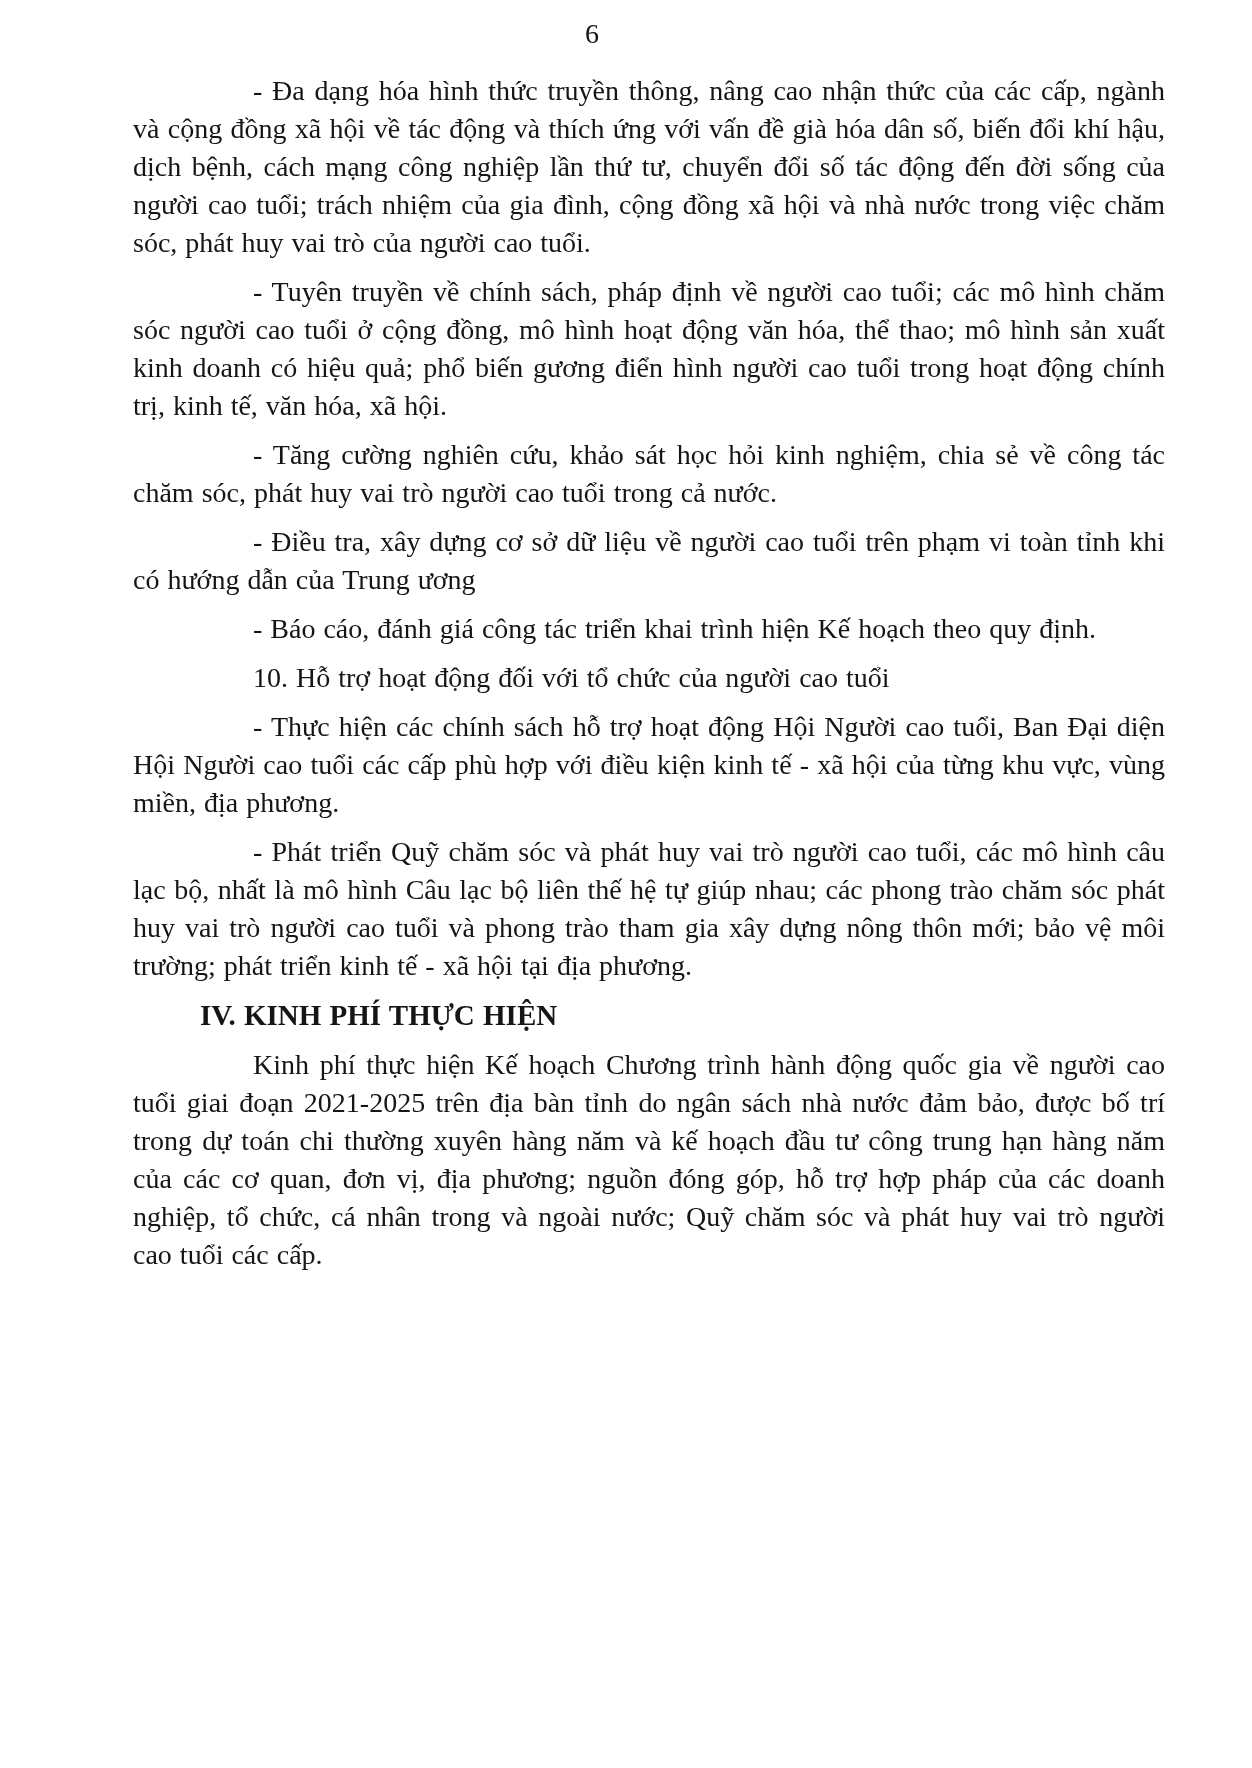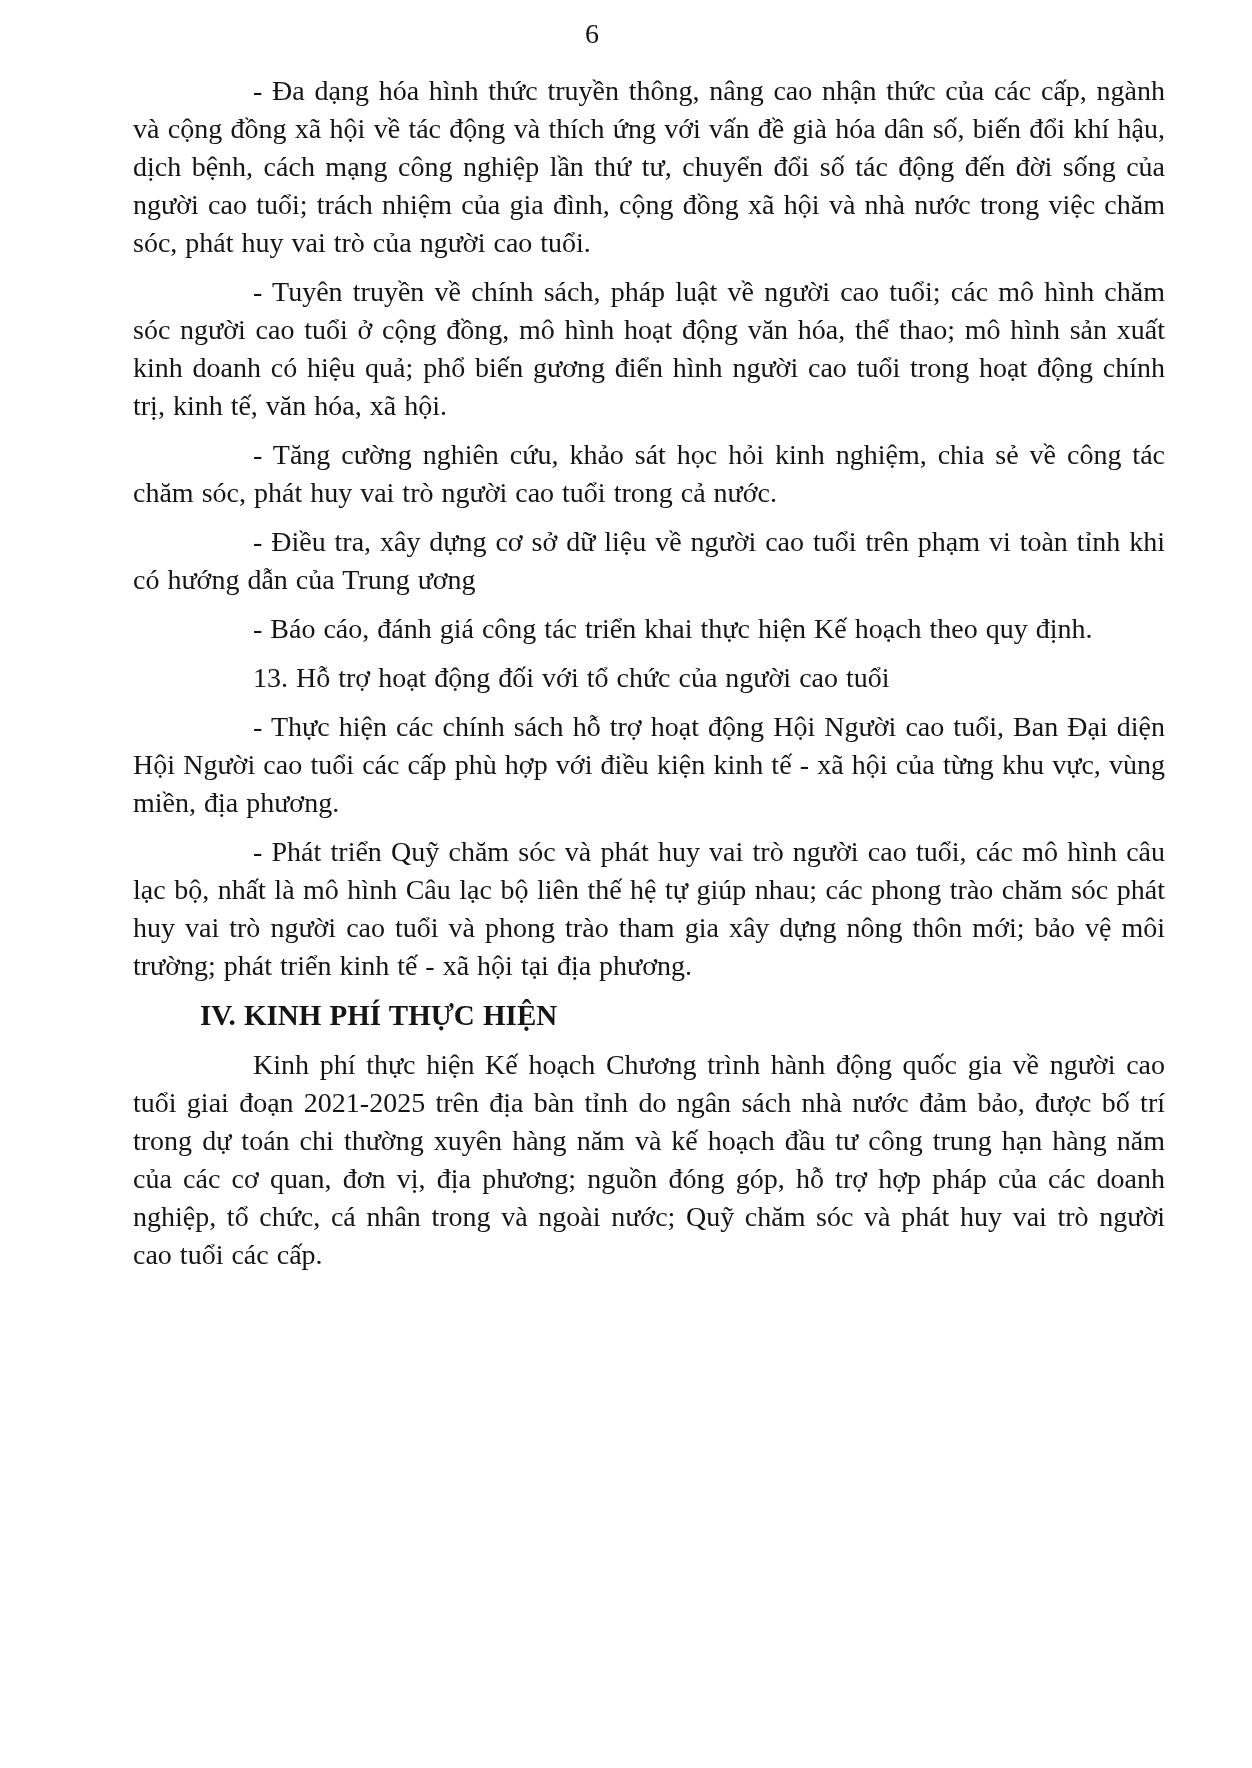--- a/index.html
+++ b/index.html
@@ -56,32 +56,32 @@
 
 <div class="page">
 
   <div class="page-number">6</div>
 
   <div class="content">
 
 
     <p>- Đa dạng hóa hình thức truyền thông, nâng cao nhận thức của các cấp, ngành và cộng đồng xã hội về tác động và thích ứng với vấn đề già hóa dân số, biến đổi khí hậu, dịch bệnh, cách mạng công nghiệp lần thứ tư, chuyển đổi số tác động đến đời sống của người cao tuổi; trách nhiệm của gia đình, cộng đồng xã hội và nhà nước trong việc chăm sóc, phát huy vai trò của người cao tuổi.</p>
 
-    <p>- Tuyên truyền về chính sách, pháp luật về người cao tuổi; các mô hình chăm sóc người cao tuổi ở cộng đồng, mô hình hoạt động văn hóa, thể thao; mô hình sản xuất kinh doanh có hiệu quả; phổ biến gương điển hình người cao tuổi trong hoạt động chính trị, kinh tế, văn hóa, xã hội.</p>
+    <p>- Tuyên truyền về chính sách, pháp định về người cao tuổi; các mô hình chăm sóc người cao tuổi ở cộng đồng, mô hình hoạt động văn hóa, thể thao; mô hình sản xuất kinh doanh có hiệu quả; phổ biến gương điển hình người cao tuổi trong hoạt động chính trị, kinh tế, văn hóa, xã hội.</p>
 
 
     <p>- Tăng cường nghiên cứu, khảo sát học hỏi kinh nghiệm, chia sẻ về công tác chăm sóc, phát huy vai trò người cao tuổi trong cả nước.</p>
 
 
     <p>- Điều tra, xây dựng cơ sở dữ liệu về người cao tuổi trên phạm vi toàn tỉnh khi có hướng dẫn của Trung ương</p>
 
 
-    <p>- Báo cáo, đánh giá công tác triển khai thực hiện Kế hoạch theo quy định.</p>
+    <p>- Báo cáo, đánh giá công tác triển khai trình hiện Kế hoạch theo quy định.</p>
 
-    <p class="h-section">13. Hỗ trợ hoạt động đối với tổ chức của người cao tuổi</p>
+    <p class="h-section">10. Hỗ trợ hoạt động đối với tổ chức của người cao tuổi</p>
 
     <p>- Thực hiện các chính sách hỗ trợ hoạt động Hội Người cao tuổi, Ban Đại diện Hội Người cao tuổi các cấp phù hợp với điều kiện kinh tế - xã hội của từng khu vực, vùng miền, địa phương.</p>
 
     <p>- Phát triển Quỹ chăm sóc và phát huy vai trò người cao tuổi, các mô hình câu lạc bộ, nhất là mô hình Câu lạc bộ liên thế hệ tự giúp nhau; các phong trào chăm sóc phát huy vai trò người cao tuổi và phong trào tham gia xây dựng nông thôn mới; bảo vệ môi trường; phát triển kinh tế - xã hội tại địa phương.</p>
 
     <p class="h-roman">IV. KINH PHÍ THỰC HIỆN</p>
 
     <p>Kinh phí thực hiện Kế hoạch Chương trình hành động quốc gia về người cao tuổi giai đoạn 2021-2025 trên địa bàn tỉnh do ngân sách nhà nước đảm bảo, được bố trí trong dự toán chi thường xuyên hàng năm và kế hoạch đầu tư công trung hạn hàng năm của các cơ quan, đơn vị, địa phương; nguồn đóng góp, hỗ trợ hợp pháp của các doanh nghiệp, tổ chức, cá nhân trong và ngoài nước; Quỹ chăm sóc và phát huy vai trò người cao tuổi các cấp.</p>
 
   </div>

